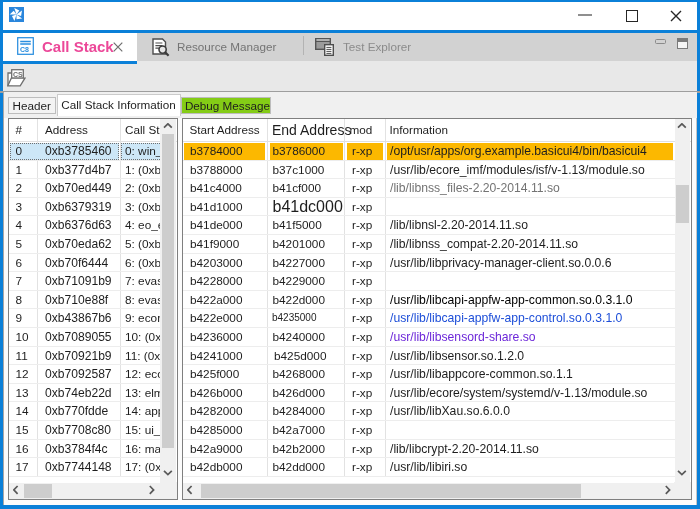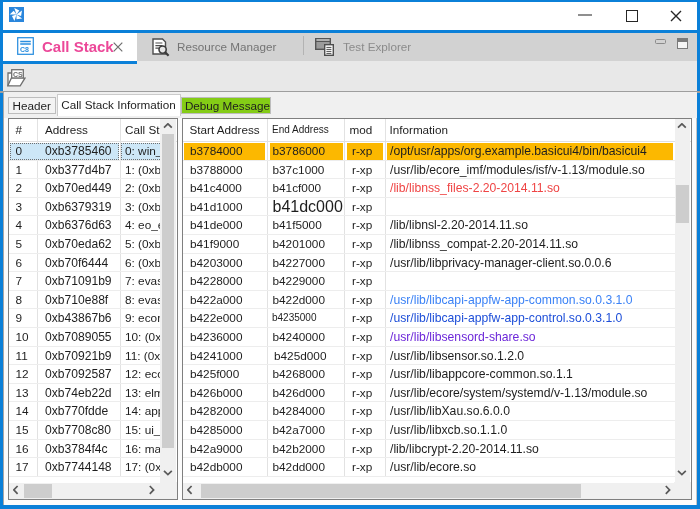--- a/index.html
+++ b/index.html
@@ -168,21 +168,21 @@
 <div style="position:absolute;left:24px;top:484px;width:28px;height:13.5px;background:#cdcdcd"></div>
 <svg style="position:absolute;left:12.5px;top:484.8px" width="6" height="10" viewBox="0 0 6 10">
       <polyline points="4.6,1 0.8,4.9 4.6,8.8" fill="none" stroke="#595959" stroke-width="1.7"></polyline>
     </svg>
 <svg style="position:absolute;left:149px;top:484.8px" width="6" height="10" viewBox="0 0 6 10">
       <polyline points="0.8,1 4.6,4.9 0.8,8.8" fill="none" stroke="#595959" stroke-width="1.7"></polyline>
     </svg>
 <div style="position:absolute;left:181.5px;top:118px;width:508px;height:380px;border:1px solid #7f7f7f;background:#fff"></div>
 <div style="position:absolute;left:182.5px;top:119px;width:508.5px;height:22px;background:#fff;border-bottom:1px solid #e0e0e0"></div>
 <div style="position:absolute;top:119px;height:22px;line-height:22px;font-size:11.7px;color:#1e1e1e;left:189.5px">Start Address</div>
-<div style="position:absolute;top:119px;height:22px;line-height:22px;font-size:10px;color:#1e1e1e;left:272px">End Address</div>
+<div style="position:absolute;top:119px;height:22px;line-height:22px;font-size:14px;color:#1e1e1e;left:272px">End Address</div>
 <div style="position:absolute;top:119px;height:22px;line-height:22px;font-size:11.7px;color:#1e1e1e;left:349.5px">mod</div>
 <div style="position:absolute;top:119px;height:22px;line-height:22px;font-size:11.7px;color:#1e1e1e;left:389.5px">Information</div>
 <div style="position:absolute;left:266.5px;top:119px;width:1px;height:358px;background:#e2e2e2"></div>
 <div style="position:absolute;left:344px;top:119px;width:1px;height:358px;background:#e2e2e2"></div>
 <div style="position:absolute;left:384.5px;top:119px;width:1px;height:358px;background:#e2e2e2"></div>
 <div style="position:absolute;left:184px;top:142.5px;width:81px;height:17.5px;background:#fcb800"></div>
 <div style="position:absolute;left:269.5px;top:142.5px;width:73px;height:17.5px;background:#fcb800"></div>
 <div style="position:absolute;left:347px;top:142.5px;width:35.5px;height:17.5px;background:#fcb800"></div>
 <div style="position:absolute;left:386.5px;top:142.5px;width:286px;height:17.5px;background:#fcb800"></div>
 <div style="position:absolute;left:182.5px;top:142.0px;width:492px;height:18.6px;border-bottom:1px solid #ededed;box-sizing:border-box"></div>
@@ -192,21 +192,21 @@
 <div style="position:absolute;height:18.6px;line-height:18.6px;font-size:11.8px;color:#1e1e1e;white-space:nowrap;left:390px;top:142.0px;width:283px;overflow:hidden;font-size:12.2px">/opt/usr/apps/org.example.basicui4/bin/basicui4</div>
 <div style="position:absolute;left:182.5px;top:160.6px;width:492px;height:18.6px;border-bottom:1px solid #ededed;box-sizing:border-box"></div>
 <div style="position:absolute;height:18.6px;line-height:18.6px;font-size:11.8px;color:#1e1e1e;white-space:nowrap;left:190px;top:160.6px">b3788000</div>
 <div style="position:absolute;height:18.6px;line-height:18.6px;font-size:11.8px;color:#1e1e1e;white-space:nowrap;left:272.5px;top:160.6px">b37c1000</div>
 <div style="position:absolute;height:18.6px;line-height:18.6px;font-size:11.8px;color:#1e1e1e;white-space:nowrap;left:352px;top:160.6px">r-xp</div>
 <div style="position:absolute;height:18.6px;line-height:18.6px;font-size:11.8px;color:#1e1e1e;white-space:nowrap;left:390px;top:160.6px;width:283px;overflow:hidden;font-size:12.2px">/usr/lib/ecore_imf/modules/isf/v-1.13/module.so</div>
 <div style="position:absolute;left:182.5px;top:179.2px;width:492px;height:18.6px;border-bottom:1px solid #ededed;box-sizing:border-box"></div>
 <div style="position:absolute;height:18.6px;line-height:18.6px;font-size:11.8px;color:#1e1e1e;white-space:nowrap;left:190px;top:179.2px">b41c4000</div>
 <div style="position:absolute;height:18.6px;line-height:18.6px;font-size:11.8px;color:#1e1e1e;white-space:nowrap;left:272.5px;top:179.2px">b41cf000</div>
 <div style="position:absolute;height:18.6px;line-height:18.6px;font-size:11.8px;color:#1e1e1e;white-space:nowrap;left:352px;top:179.2px">r-xp</div>
-<div style="position:absolute;height:18.6px;line-height:18.6px;font-size:11.8px;color:#ef4444;white-space:nowrap;left:390px;top:179.2px;width:283px;overflow:hidden;font-size:12.2px">/lib/libnss_files-2.20-2014.11.so</div>
+<div style="position:absolute;height:18.6px;line-height:18.6px;font-size:11.8px;color:#737373;white-space:nowrap;left:390px;top:179.2px;width:283px;overflow:hidden;font-size:12.2px">/lib/libnss_files-2.20-2014.11.so</div>
 <div style="position:absolute;left:182.5px;top:197.8px;width:492px;height:18.6px;border-bottom:1px solid #ededed;box-sizing:border-box"></div>
 <div style="position:absolute;height:18.6px;line-height:18.6px;font-size:11.8px;color:#1e1e1e;white-space:nowrap;left:190px;top:197.8px">b41d1000</div>
 <div style="position:absolute;height:18.6px;line-height:18.6px;font-size:16px;color:#1e1e1e;white-space:nowrap;left:272.5px;top:197.8px">b41dc000</div>
 <div style="position:absolute;height:18.6px;line-height:18.6px;font-size:11.8px;color:#1e1e1e;white-space:nowrap;left:352px;top:197.8px">r-xp</div>
 <div style="position:absolute;left:182.5px;top:216.4px;width:492px;height:18.6px;border-bottom:1px solid #ededed;box-sizing:border-box"></div>
 <div style="position:absolute;height:18.6px;line-height:18.6px;font-size:11.8px;color:#1e1e1e;white-space:nowrap;left:190px;top:216.4px">b41de000</div>
 <div style="position:absolute;height:18.6px;line-height:18.6px;font-size:11.8px;color:#1e1e1e;white-space:nowrap;left:272.5px;top:216.4px">b41f5000</div>
 <div style="position:absolute;height:18.6px;line-height:18.6px;font-size:11.8px;color:#1e1e1e;white-space:nowrap;left:352px;top:216.4px">r-xp</div>
 <div style="position:absolute;height:18.6px;line-height:18.6px;font-size:11.8px;color:#1e1e1e;white-space:nowrap;left:390px;top:216.4px;width:283px;overflow:hidden;font-size:12.2px">/lib/libnsl-2.20-2014.11.so</div>
 <div style="position:absolute;left:182.5px;top:235.0px;width:492px;height:18.6px;border-bottom:1px solid #ededed;box-sizing:border-box"></div>
@@ -220,21 +220,21 @@
 <div style="position:absolute;height:18.6px;line-height:18.6px;font-size:11.8px;color:#1e1e1e;white-space:nowrap;left:352px;top:253.60000000000002px">r-xp</div>
 <div style="position:absolute;height:18.6px;line-height:18.6px;font-size:11.8px;color:#1e1e1e;white-space:nowrap;left:390px;top:253.60000000000002px;width:283px;overflow:hidden;font-size:12.2px">/usr/lib/libprivacy-manager-client.so.0.0.6</div>
 <div style="position:absolute;left:182.5px;top:272.20000000000005px;width:492px;height:18.6px;border-bottom:1px solid #ededed;box-sizing:border-box"></div>
 <div style="position:absolute;height:18.6px;line-height:18.6px;font-size:11.8px;color:#1e1e1e;white-space:nowrap;left:190px;top:272.20000000000005px">b4228000</div>
 <div style="position:absolute;height:18.6px;line-height:18.6px;font-size:11.8px;color:#1e1e1e;white-space:nowrap;left:272.5px;top:272.20000000000005px">b4229000</div>
 <div style="position:absolute;height:18.6px;line-height:18.6px;font-size:11.8px;color:#1e1e1e;white-space:nowrap;left:352px;top:272.20000000000005px">r-xp</div>
 <div style="position:absolute;left:182.5px;top:290.8px;width:492px;height:18.6px;border-bottom:1px solid #ededed;box-sizing:border-box"></div>
 <div style="position:absolute;height:18.6px;line-height:18.6px;font-size:11.8px;color:#1e1e1e;white-space:nowrap;left:190px;top:290.8px">b422a000</div>
 <div style="position:absolute;height:18.6px;line-height:18.6px;font-size:11.8px;color:#1e1e1e;white-space:nowrap;left:272.5px;top:290.8px">b422d000</div>
 <div style="position:absolute;height:18.6px;line-height:18.6px;font-size:11.8px;color:#1e1e1e;white-space:nowrap;left:352px;top:290.8px">r-xp</div>
-<div style="position:absolute;height:18.6px;line-height:18.6px;font-size:11.8px;color:#3b82f6;white-space:nowrap;left:390px;top:290.8px;width:283px;overflow:hidden;font-size:12.2px">/usr/lib/libcapi-appfw-app-common.so.0.3.1.0</div>
+<div style="position:absolute;height:18.6px;line-height:18.6px;font-size:11.8px;color:#000000;white-space:nowrap;left:390px;top:290.8px;width:283px;overflow:hidden;font-size:12.2px">/usr/lib/libcapi-appfw-app-common.so.0.3.1.0</div>
 <div style="position:absolute;left:182.5px;top:309.4px;width:492px;height:18.6px;border-bottom:1px solid #ededed;box-sizing:border-box"></div>
 <div style="position:absolute;height:18.6px;line-height:18.6px;font-size:11.8px;color:#1e1e1e;white-space:nowrap;left:190px;top:309.4px">b422e000</div>
 <div style="position:absolute;height:18.6px;line-height:18.6px;font-size:10px;color:#1e1e1e;white-space:nowrap;left:272px;top:309.4px">b4235000</div>
 <div style="position:absolute;height:18.6px;line-height:18.6px;font-size:11.8px;color:#1e1e1e;white-space:nowrap;left:352px;top:309.4px">r-xp</div>
 <div style="position:absolute;height:18.6px;line-height:18.6px;font-size:11.8px;color:#1d4ed8;white-space:nowrap;left:390px;top:309.4px;width:283px;overflow:hidden;font-size:12.2px">/usr/lib/libcapi-appfw-app-control.so.0.3.1.0</div>
 <div style="position:absolute;left:182.5px;top:328.0px;width:492px;height:18.6px;border-bottom:1px solid #ededed;box-sizing:border-box"></div>
 <div style="position:absolute;height:18.6px;line-height:18.6px;font-size:11.8px;color:#1e1e1e;white-space:nowrap;left:190px;top:328.0px">b4236000</div>
 <div style="position:absolute;height:18.6px;line-height:18.6px;font-size:11.8px;color:#1e1e1e;white-space:nowrap;left:272.5px;top:328.0px">b4240000</div>
 <div style="position:absolute;height:18.6px;line-height:18.6px;font-size:11.8px;color:#1e1e1e;white-space:nowrap;left:352px;top:328.0px">r-xp</div>
 <div style="position:absolute;height:18.6px;line-height:18.6px;font-size:11.8px;color:#6d28d9;white-space:nowrap;left:390px;top:328.0px;width:283px;overflow:hidden;font-size:12.2px">/usr/lib/libsensord-share.so</div>
@@ -255,31 +255,30 @@
 <div style="position:absolute;height:18.6px;line-height:18.6px;font-size:11.8px;color:#1e1e1e;white-space:nowrap;left:390px;top:383.8px;width:283px;overflow:hidden;font-size:12.2px">/usr/lib/ecore/system/systemd/v-1.13/module.so</div>
 <div style="position:absolute;left:182.5px;top:402.40000000000003px;width:492px;height:18.6px;border-bottom:1px solid #ededed;box-sizing:border-box"></div>
 <div style="position:absolute;height:18.6px;line-height:18.6px;font-size:11.8px;color:#1e1e1e;white-space:nowrap;left:190px;top:402.40000000000003px">b4282000</div>
 <div style="position:absolute;height:18.6px;line-height:18.6px;font-size:11.8px;color:#1e1e1e;white-space:nowrap;left:272.5px;top:402.40000000000003px">b4284000</div>
 <div style="position:absolute;height:18.6px;line-height:18.6px;font-size:11.8px;color:#1e1e1e;white-space:nowrap;left:352px;top:402.40000000000003px">r-xp</div>
 <div style="position:absolute;height:18.6px;line-height:18.6px;font-size:11.8px;color:#1e1e1e;white-space:nowrap;left:390px;top:402.40000000000003px;width:283px;overflow:hidden;font-size:12.2px">/usr/lib/libXau.so.6.0.0</div>
 <div style="position:absolute;left:182.5px;top:421.0px;width:492px;height:18.6px;border-bottom:1px solid #ededed;box-sizing:border-box"></div>
 <div style="position:absolute;height:18.6px;line-height:18.6px;font-size:11.8px;color:#1e1e1e;white-space:nowrap;left:190px;top:421.0px">b4285000</div>
 <div style="position:absolute;height:18.6px;line-height:18.6px;font-size:11.8px;color:#1e1e1e;white-space:nowrap;left:272.5px;top:421.0px">b42a7000</div>
 <div style="position:absolute;height:18.6px;line-height:18.6px;font-size:11.8px;color:#1e1e1e;white-space:nowrap;left:352px;top:421.0px">r-xp</div>
-<div style="position:absolute;height:18.6px;line-height:18.6px;font-size:11.8px;color:#1e1e1e;white-space:nowrap;left:390px;top:421.0px;width:283px;overflow:hidden;font-size:12.2px">/usr/lib/libxcb.so.1.1.0</div>
 <div style="position:absolute;left:182.5px;top:439.6px;width:492px;height:18.6px;border-bottom:1px solid #ededed;box-sizing:border-box"></div>
 <div style="position:absolute;height:18.6px;line-height:18.6px;font-size:11.8px;color:#1e1e1e;white-space:nowrap;left:190px;top:439.6px">b42a9000</div>
 <div style="position:absolute;height:18.6px;line-height:18.6px;font-size:11.8px;color:#1e1e1e;white-space:nowrap;left:272.5px;top:439.6px">b42b2000</div>
 <div style="position:absolute;height:18.6px;line-height:18.6px;font-size:11.8px;color:#1e1e1e;white-space:nowrap;left:352px;top:439.6px">r-xp</div>
 <div style="position:absolute;height:18.6px;line-height:18.6px;font-size:11.8px;color:#1e1e1e;white-space:nowrap;left:390px;top:439.6px;width:283px;overflow:hidden;font-size:12.2px">/lib/libcrypt-2.20-2014.11.so</div>
 <div style="position:absolute;left:182.5px;top:458.20000000000005px;width:492px;height:18.6px;border-bottom:1px solid #ededed;box-sizing:border-box"></div>
 <div style="position:absolute;height:18.6px;line-height:18.6px;font-size:11.8px;color:#1e1e1e;white-space:nowrap;left:190px;top:458.20000000000005px">b42db000</div>
 <div style="position:absolute;height:18.6px;line-height:18.6px;font-size:11.8px;color:#1e1e1e;white-space:nowrap;left:272.5px;top:458.20000000000005px">b42dd000</div>
 <div style="position:absolute;height:18.6px;line-height:18.6px;font-size:11.8px;color:#1e1e1e;white-space:nowrap;left:352px;top:458.20000000000005px">r-xp</div>
-<div style="position:absolute;height:18.6px;line-height:18.6px;font-size:11.8px;color:#1e1e1e;white-space:nowrap;left:390px;top:458.20000000000005px;width:283px;overflow:hidden;font-size:12.2px">/usr/lib/ecore.so</div>
+<div style="position:absolute;height:18.6px;line-height:18.6px;font-size:11.8px;color:#1e1e1e;white-space:nowrap;left:390px;top:458.20000000000005px;width:283px;overflow:hidden;font-size:12.2px">/usr/lib/libiri.so</div>
 <div style="position:absolute;left:674.5px;top:119px;width:15.5px;height:363px;background:#f0f0f0"></div>
 <div style="position:absolute;left:676px;top:184.5px;width:12.5px;height:38px;background:#cdcdcd"></div>
 <svg style="position:absolute;left:677.3px;top:122.8px" width="10" height="6" viewBox="0 0 10 6">
       <polyline points="1,4.6 4.9,0.8 8.8,4.6" fill="none" stroke="#595959" stroke-width="1.7"></polyline>
     </svg>
 <svg style="position:absolute;left:677.3px;top:470.2px" width="10" height="6" viewBox="0 0 10 6">
       <polyline points="1,0.8 4.9,4.6 8.8,0.8" fill="none" stroke="#595959" stroke-width="1.7"></polyline>
     </svg>
 <div style="position:absolute;left:182.5px;top:483px;width:491.5px;height:16px;background:#f0f0f0"></div>
 <div style="position:absolute;left:201px;top:484px;width:380px;height:13.5px;background:#cdcdcd"></div>

